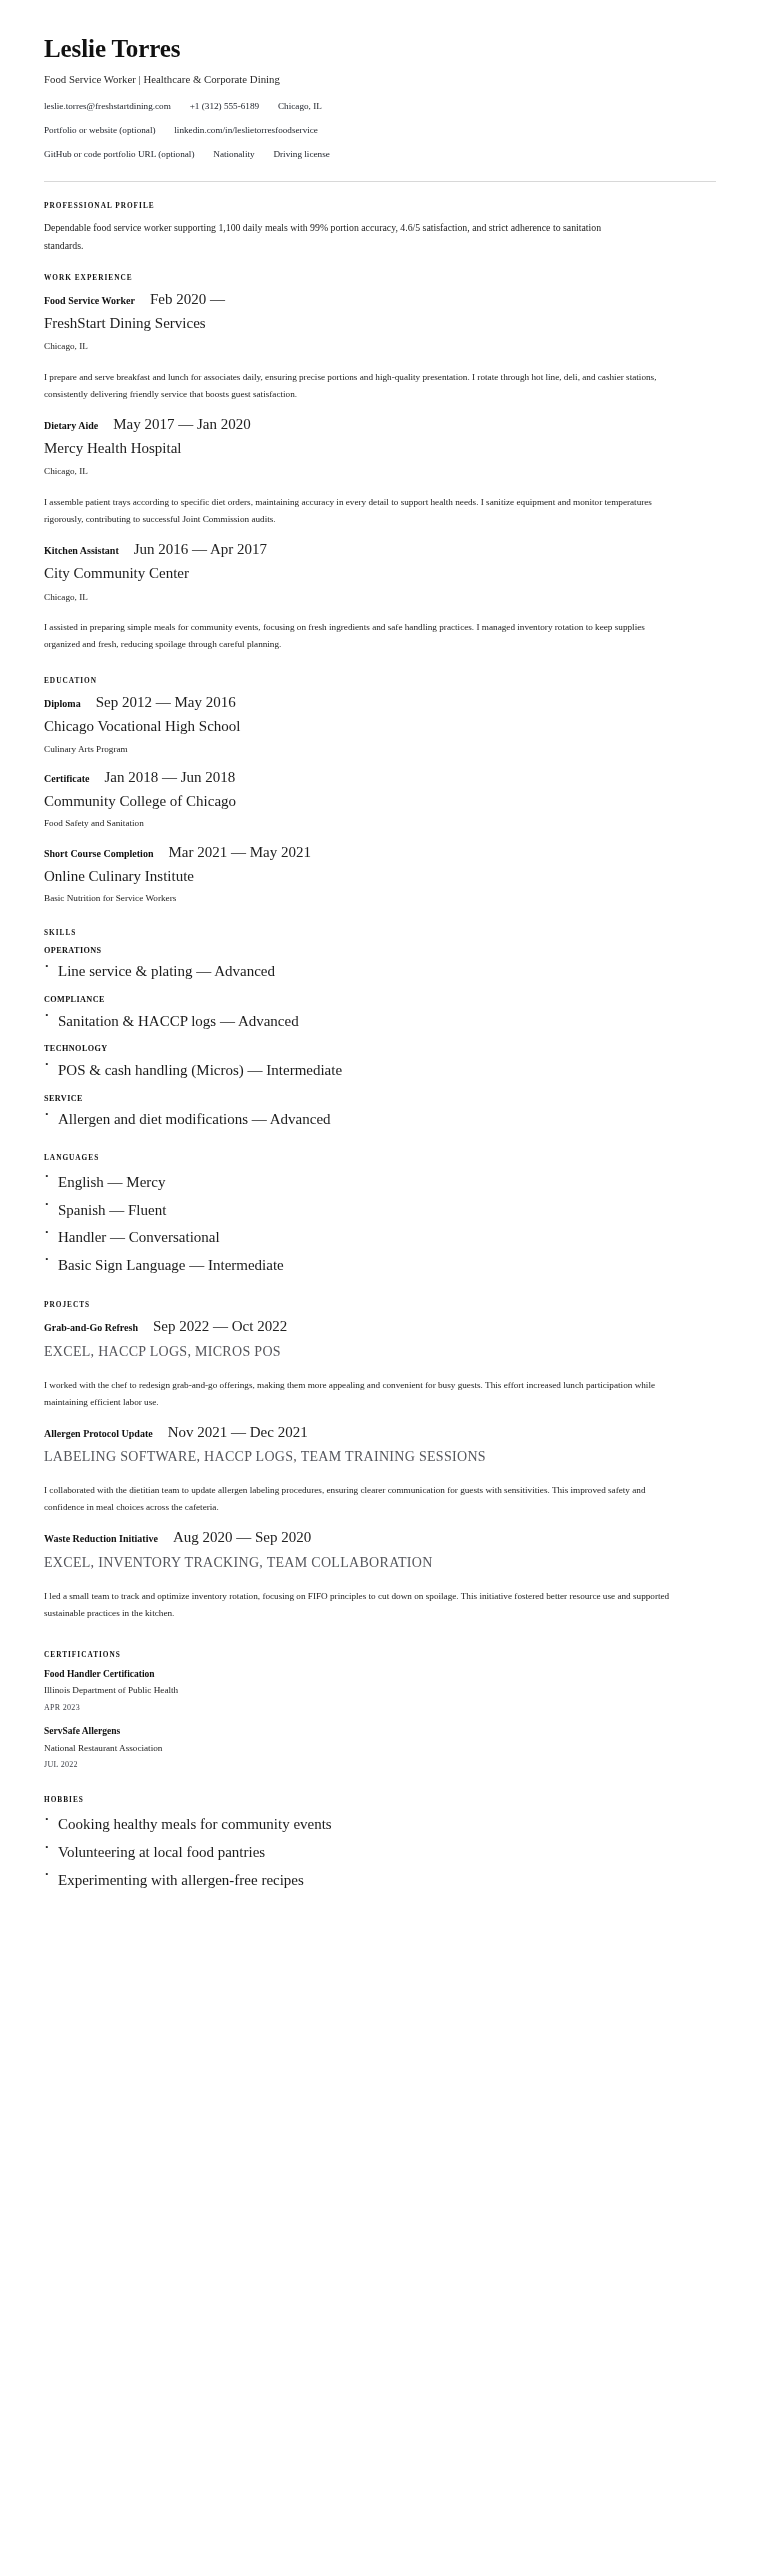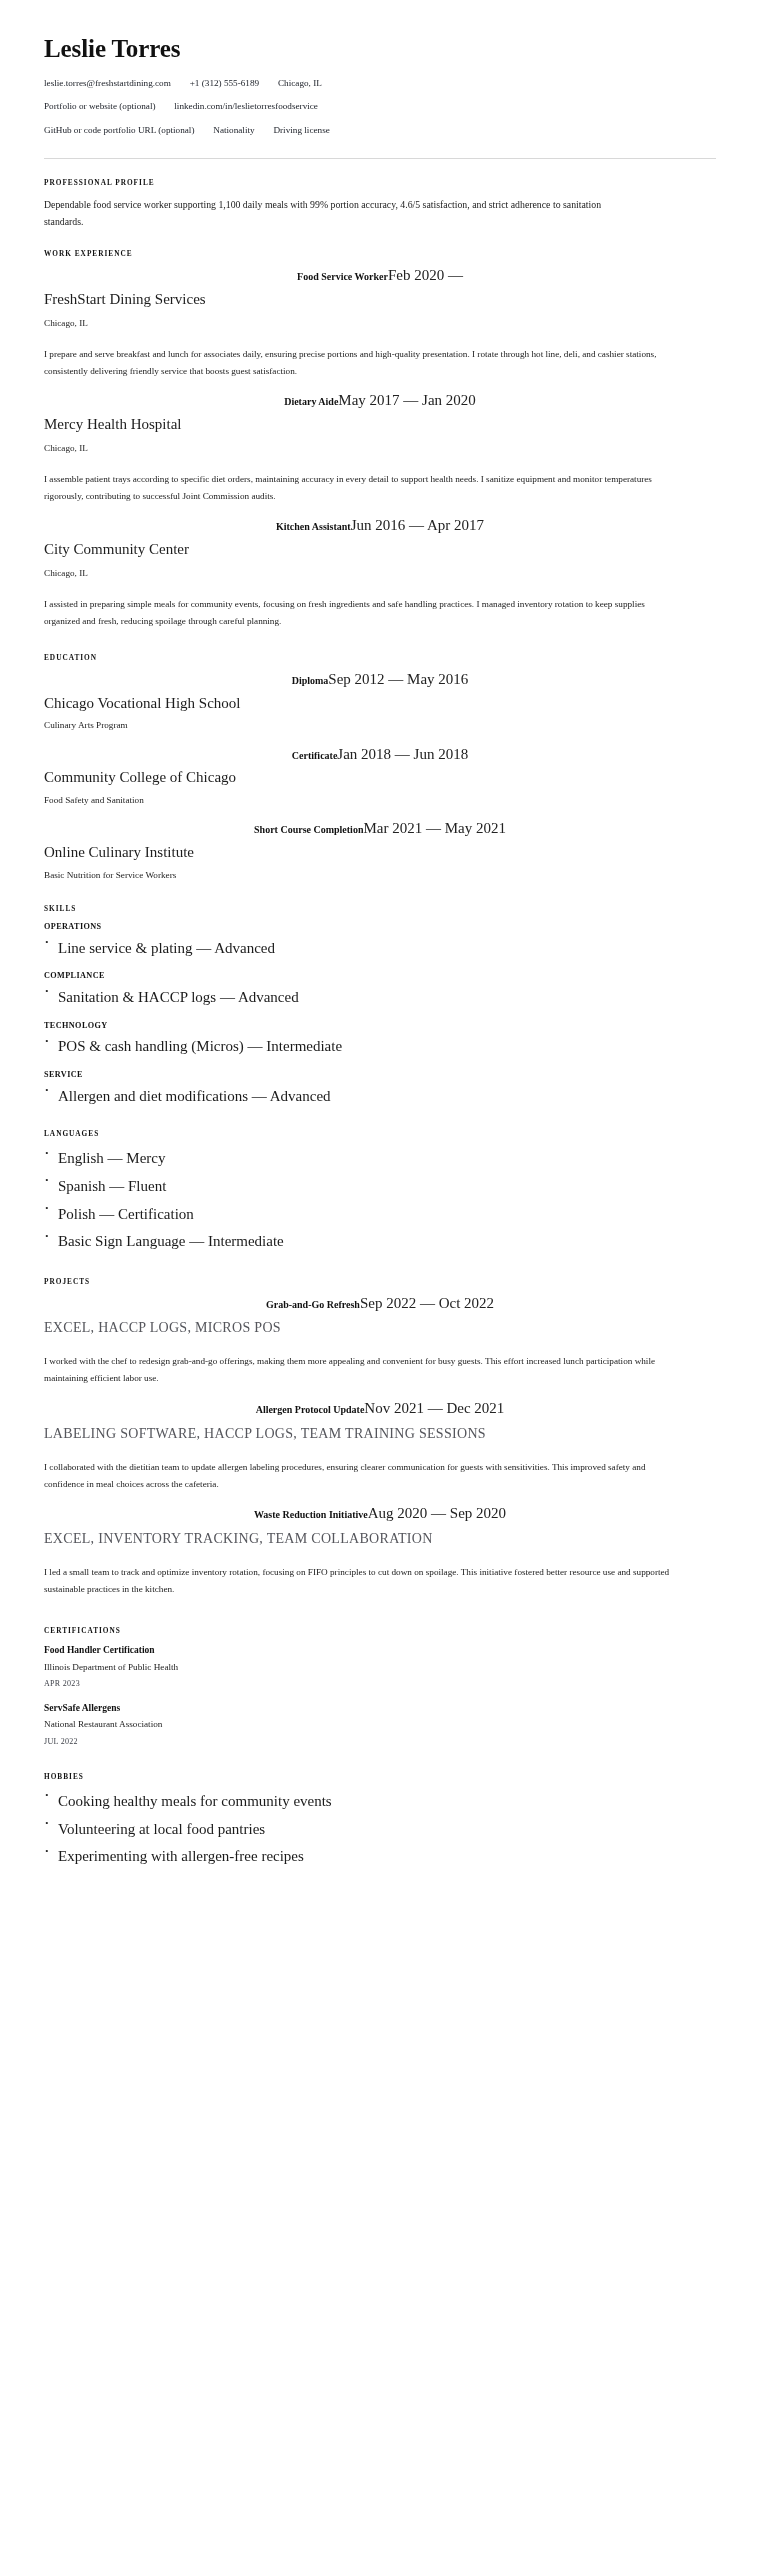--- a/index.html
+++ b/index.html
@@ -72,21 +72,22 @@
     margin: 0;
     max-width: 558px;
   }
 
   
   .entry { margin-top: 12.7px; }
   .entry:first-of-type { margin-top: 9px; }
   .entry-head {
     display: flex;
     align-items: baseline;
-    justify-content: center;
+    justify-content: flex-start;
+    gap: 15px;
   }
   .entry-title {
     font-size: 10px;
     font-weight: 700;
     color: #111111;
     line-height: 1.3;
   }
   .entry-date {
     font-size: 15px;
     color: #222222;
@@ -194,20 +195,21 @@
   .section-skills    { margin-top: 21.5px; }
   .section-education { margin-top: 23px; }
 </style>
 </head>
 <body>
 
 <div class="page">
 
   <header>
     <h1 class="name">Leslie Torres</h1>
+    <div class="tagline">Food Service Worker | Healthcare &amp; Corporate Dining</div>
 
     <div class="contact-row">
       <span class="contact-item">leslie.torres@freshstartdining.com</span>
       <span class="contact-item">+1 (312) 555-6189</span>
       <span class="contact-item">Chicago, IL</span>
     </div>
 
     <div class="contact-row">
       <span class="contact-item">Portfolio or website (optional)</span>
       <span class="contact-item">linkedin.com/in/leslietorresfoodservice</span>
@@ -322,21 +324,21 @@
         <li>Allergen and diet modifications — Advanced</li>
       </ul>
     </div>
   </section>
 
   <section class="section section-languages">
     <h2 class="section-title">LANGUAGES</h2>
     <ul class="bullets">
       <li>English — Mercy</li>
       <li>Spanish — Fluent</li>
-      <li>Polish — Certification</li>
+      <li>Handler — Conversational</li>
       <li>Basic Sign Language — Intermediate</li>
     </ul>
   </section>
 
   <section class="section section-projects">
     <h2 class="section-title">PROJECTS</h2>
 
     <div class="entry">
       <div class="entry-head">
         <span class="entry-title">Grab-and-Go Refresh</span>

